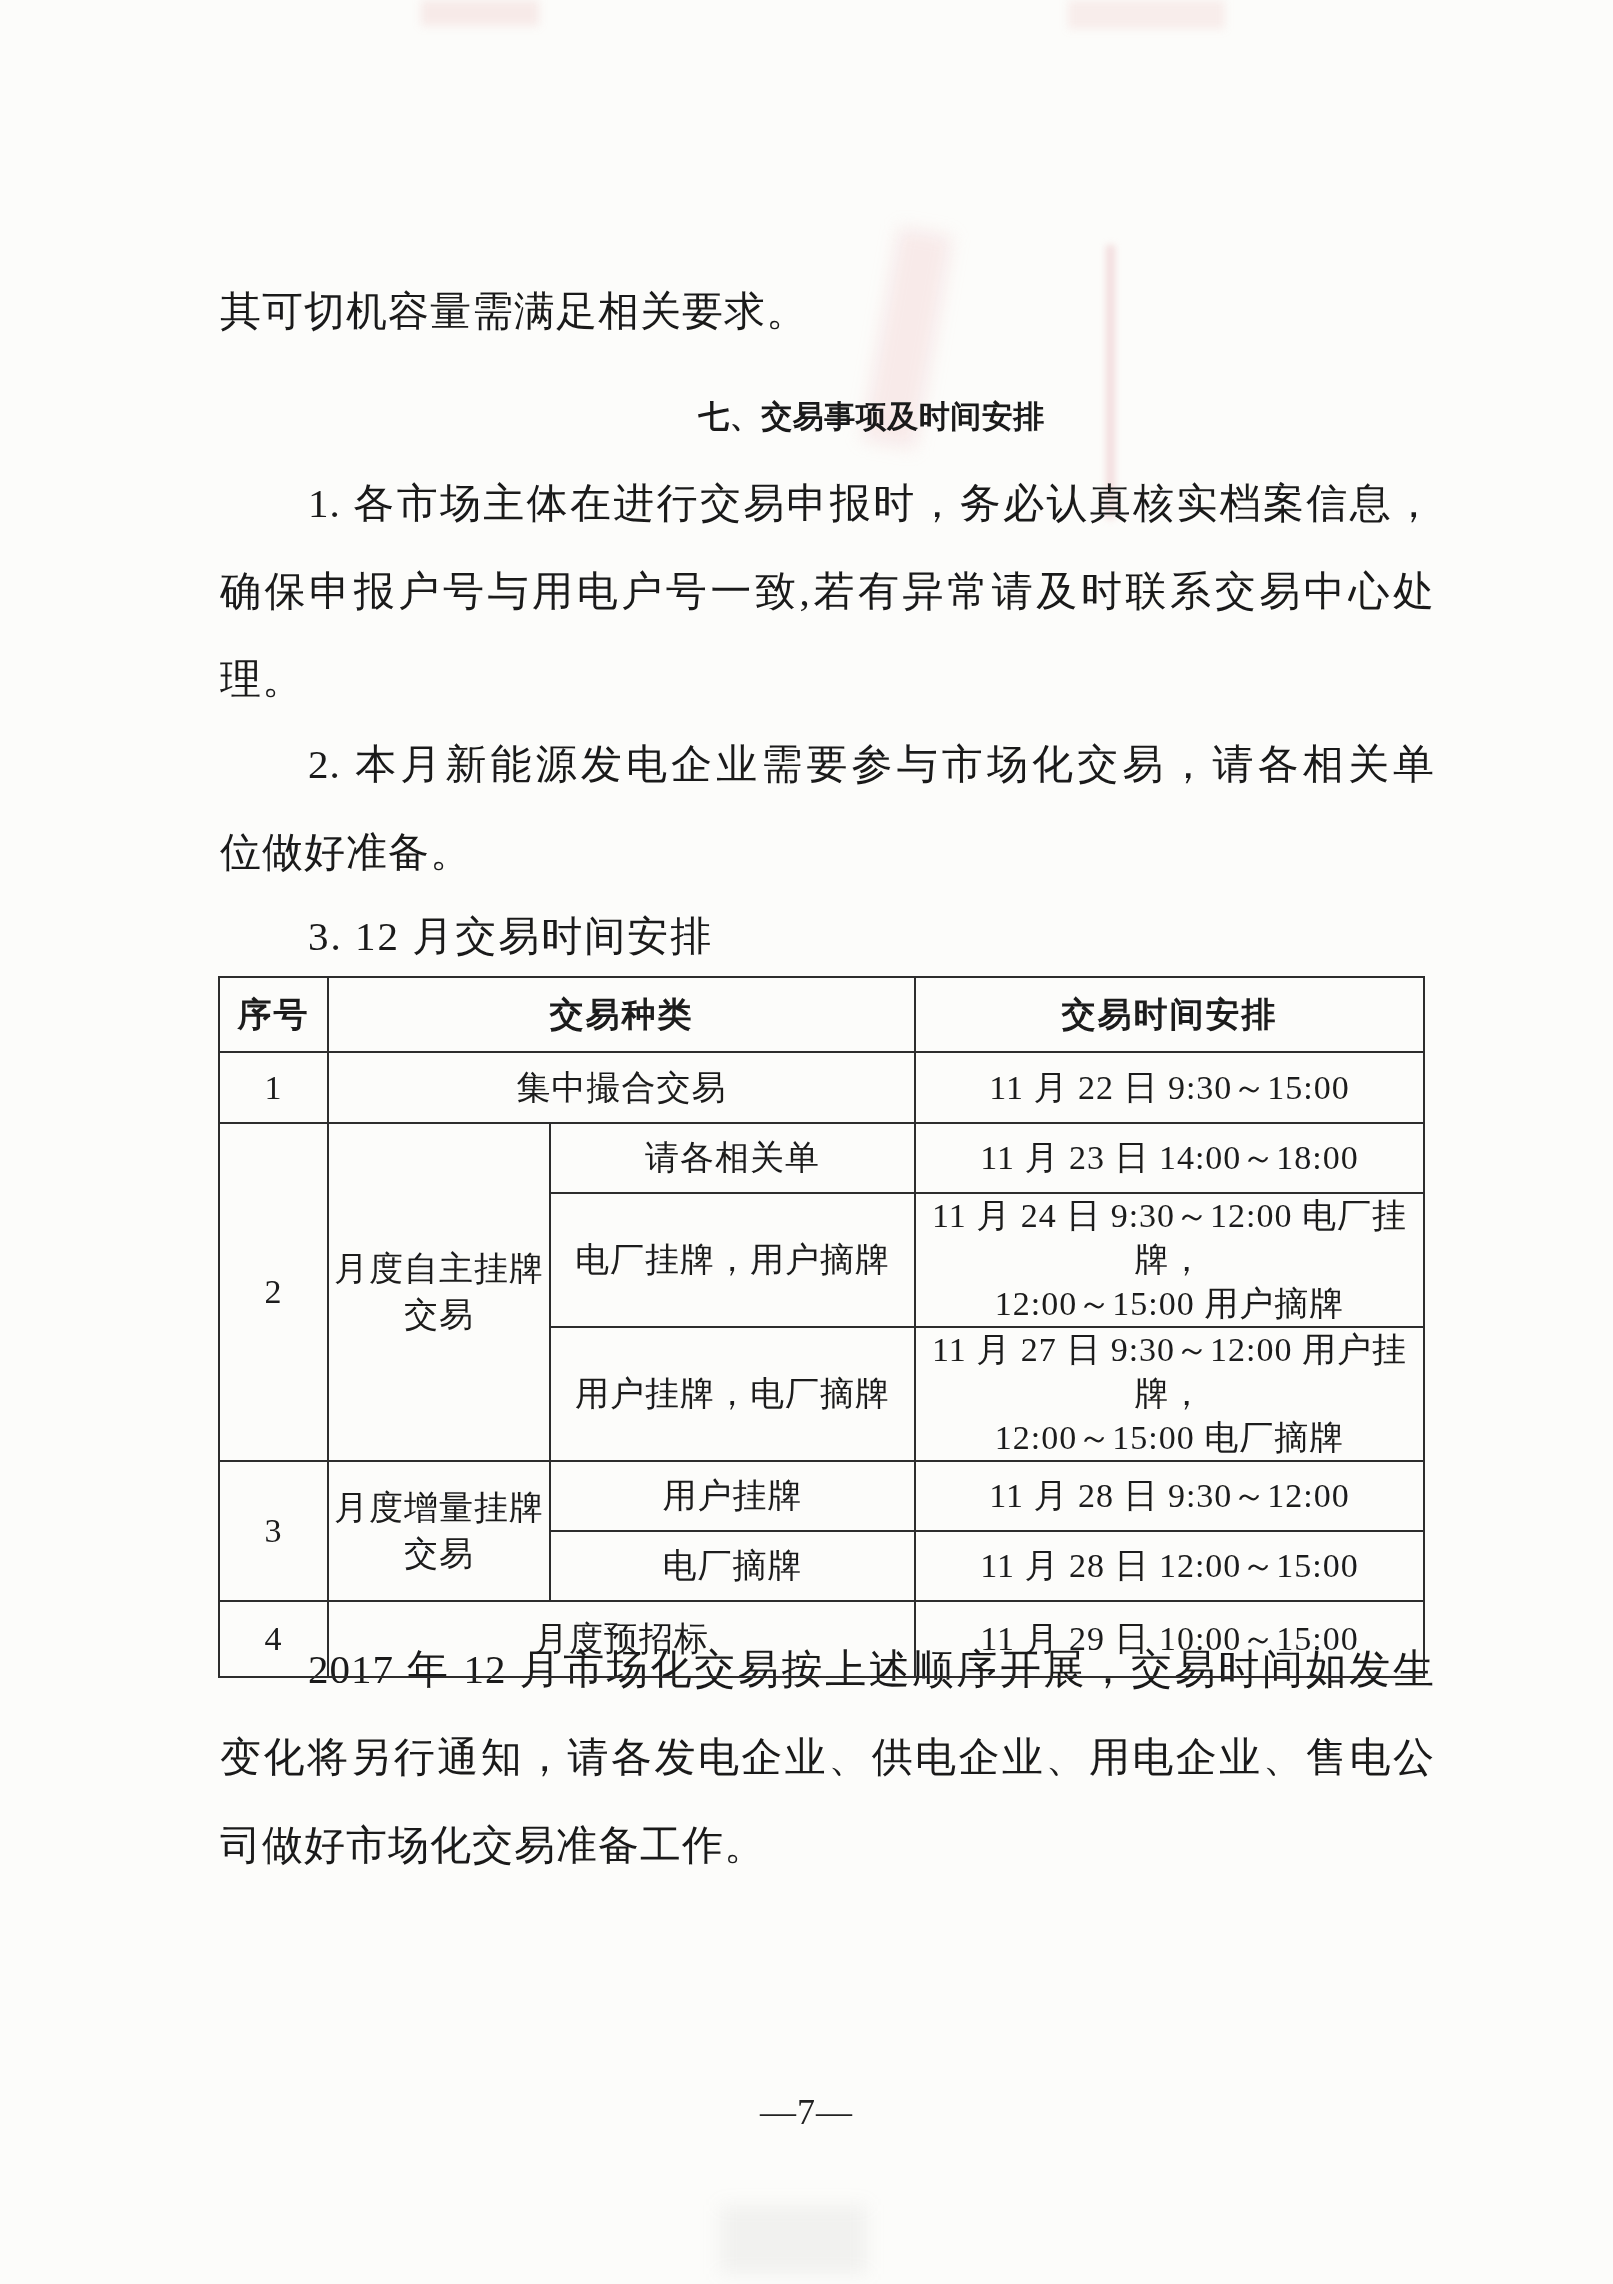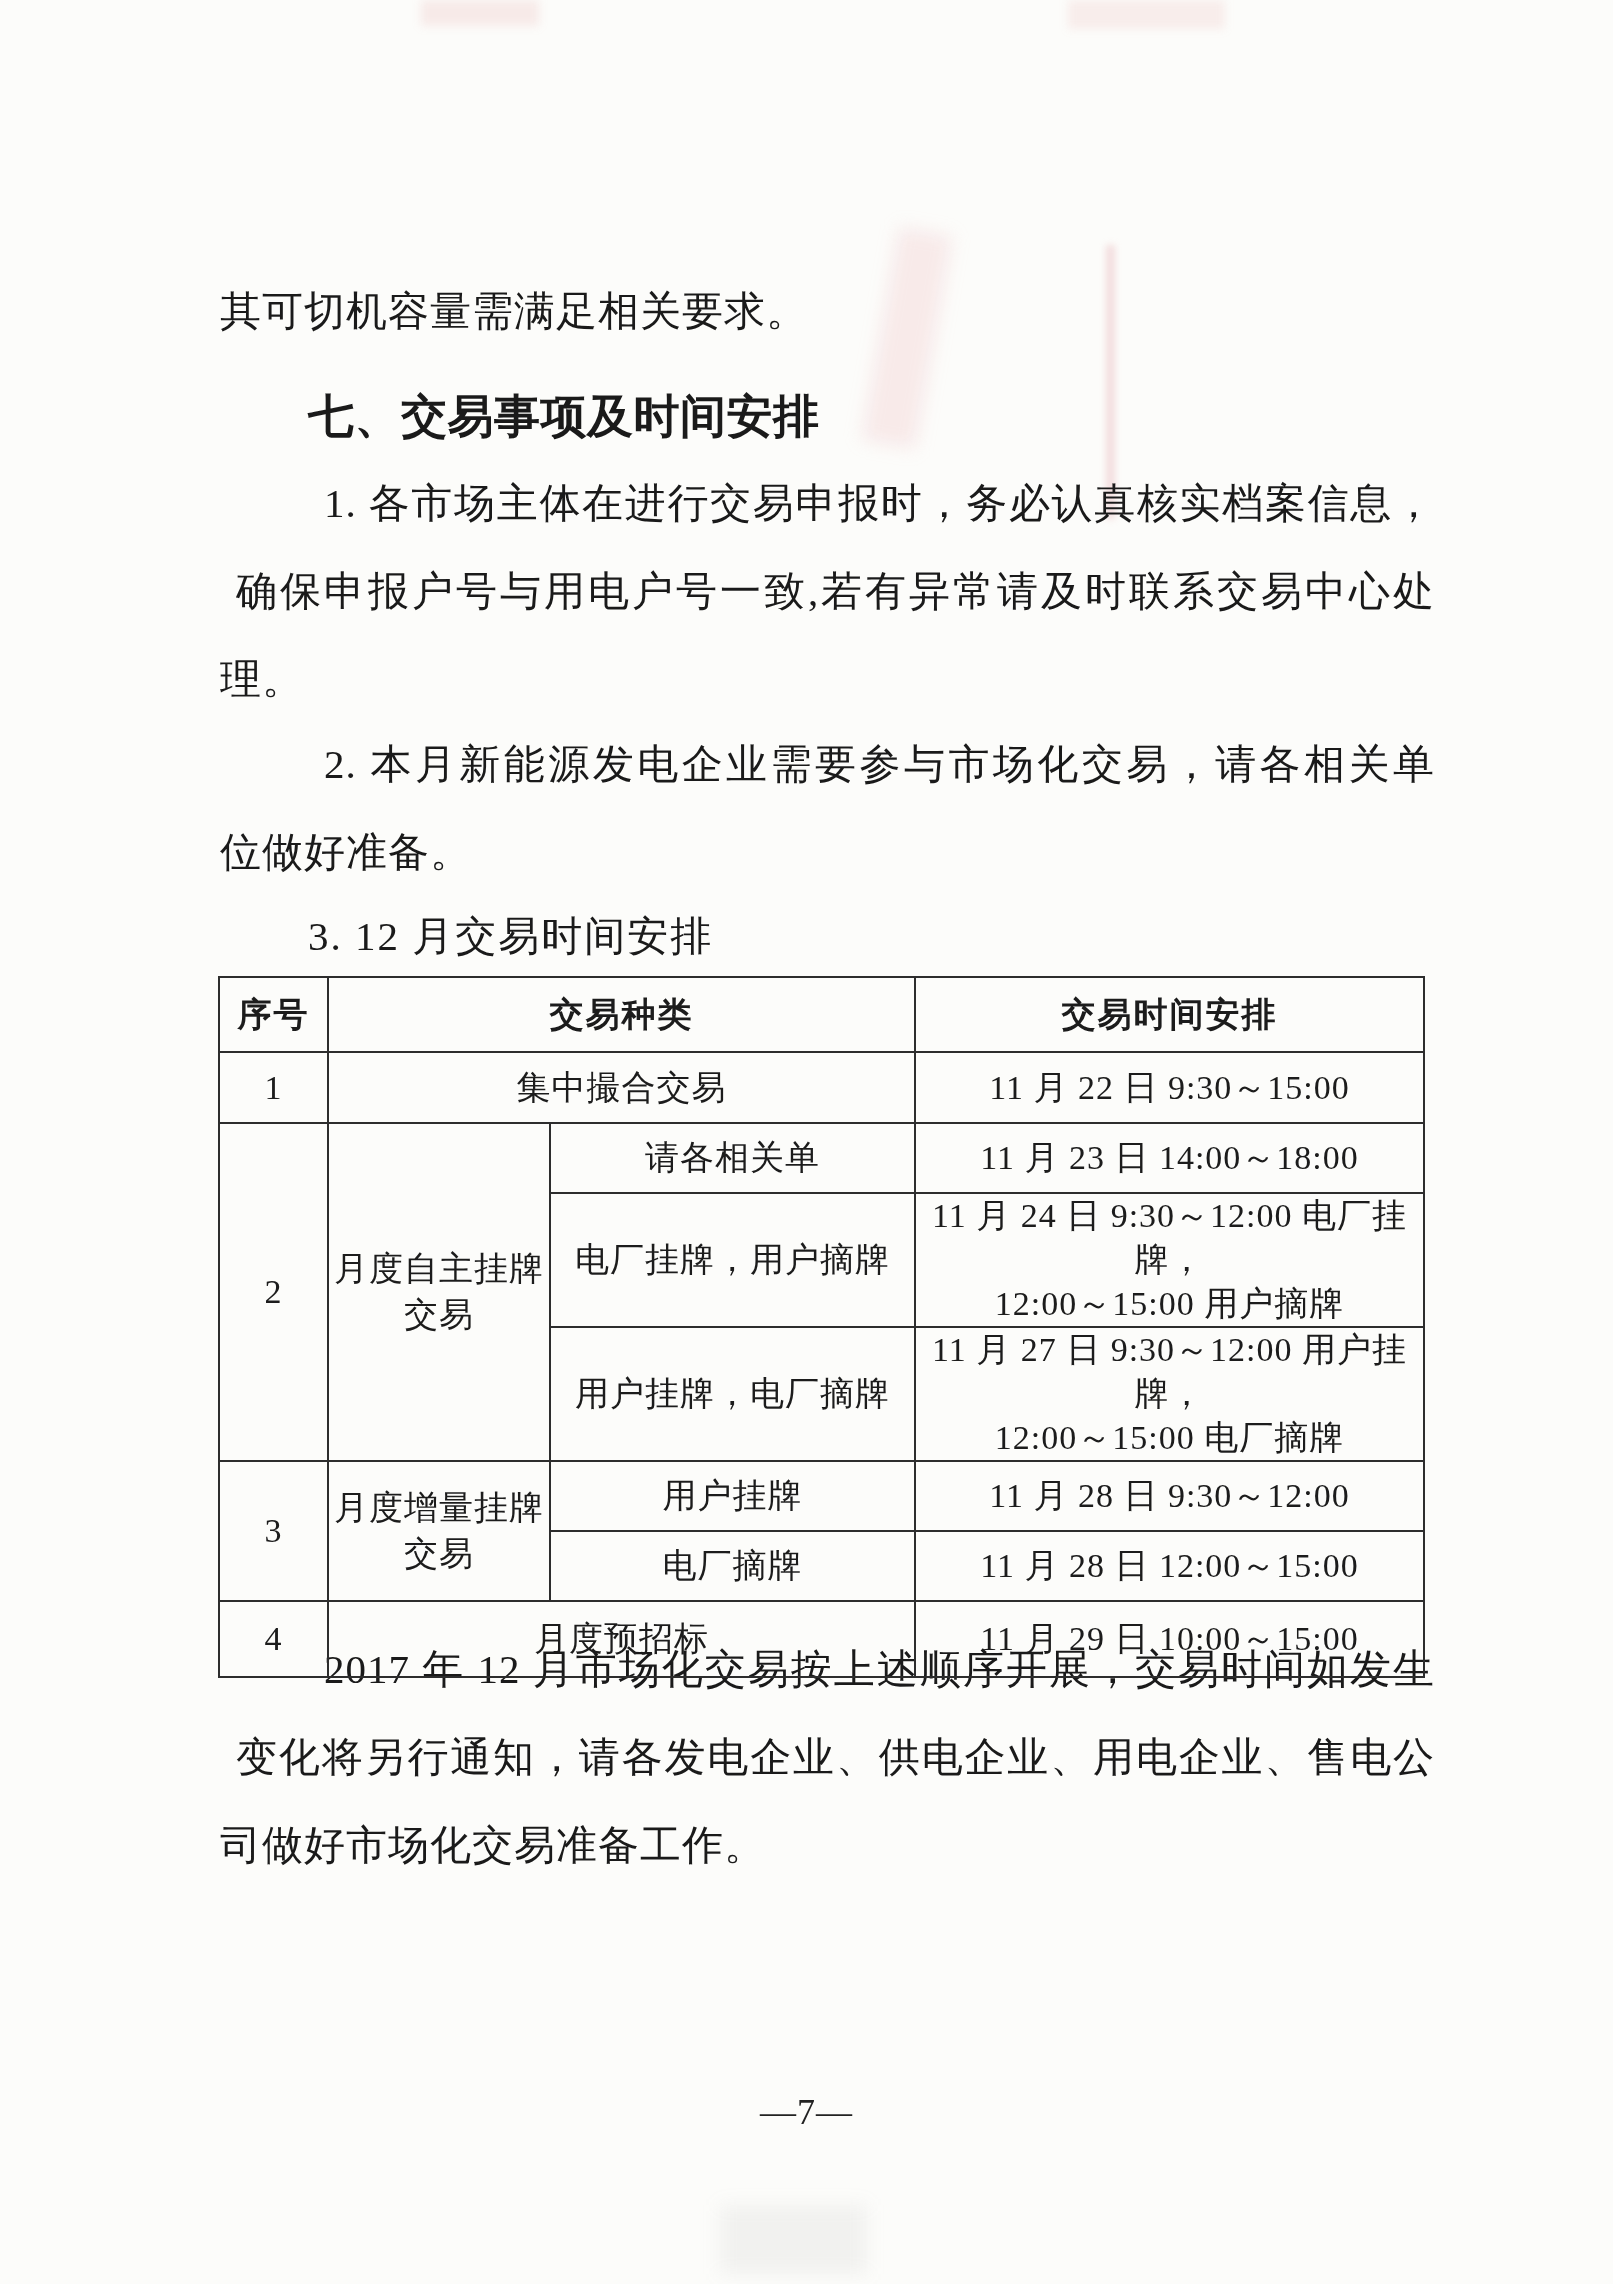--- a/index.html
+++ b/index.html
@@ -18,27 +18,26 @@
     font-size: 41px;
     line-height: 88px;
     letter-spacing: 1px;
     white-space: normal;
     text-align: left;
   }
   .fill {
     text-align: justify;
     text-align-last: justify;
     text-justify: inter-character;
-    margin-left: 16px;
   }
   .ind  { padding-left: 88px; }
   .intro { top: 282px; }
   .intro .line { line-height: 59px; }
   .heading-block { top: 387px; }
-  .heading-block .line { line-height: 59px; font-weight: 700; font-size: 46px; letter-spacing: 0.5px; }
+  .heading-block .line { line-height: 59px; font-weight: 700; font-size: 31px; letter-spacing: 0.5px; text-align: center; }
   .para1 { top: 459px; }
   .para2 { top: 720px; }
   .caption-block { top: 902px; }
   .caption-block .line { line-height: 69px; letter-spacing: 2px; }
   .para3 { top: 1625px; }
   .block { position:absolute; left:0; width:100%; }
   
   .sched-wrap { position:absolute; left:218px; top:976px; }
   table.sched {
     border-collapse: collapse;

